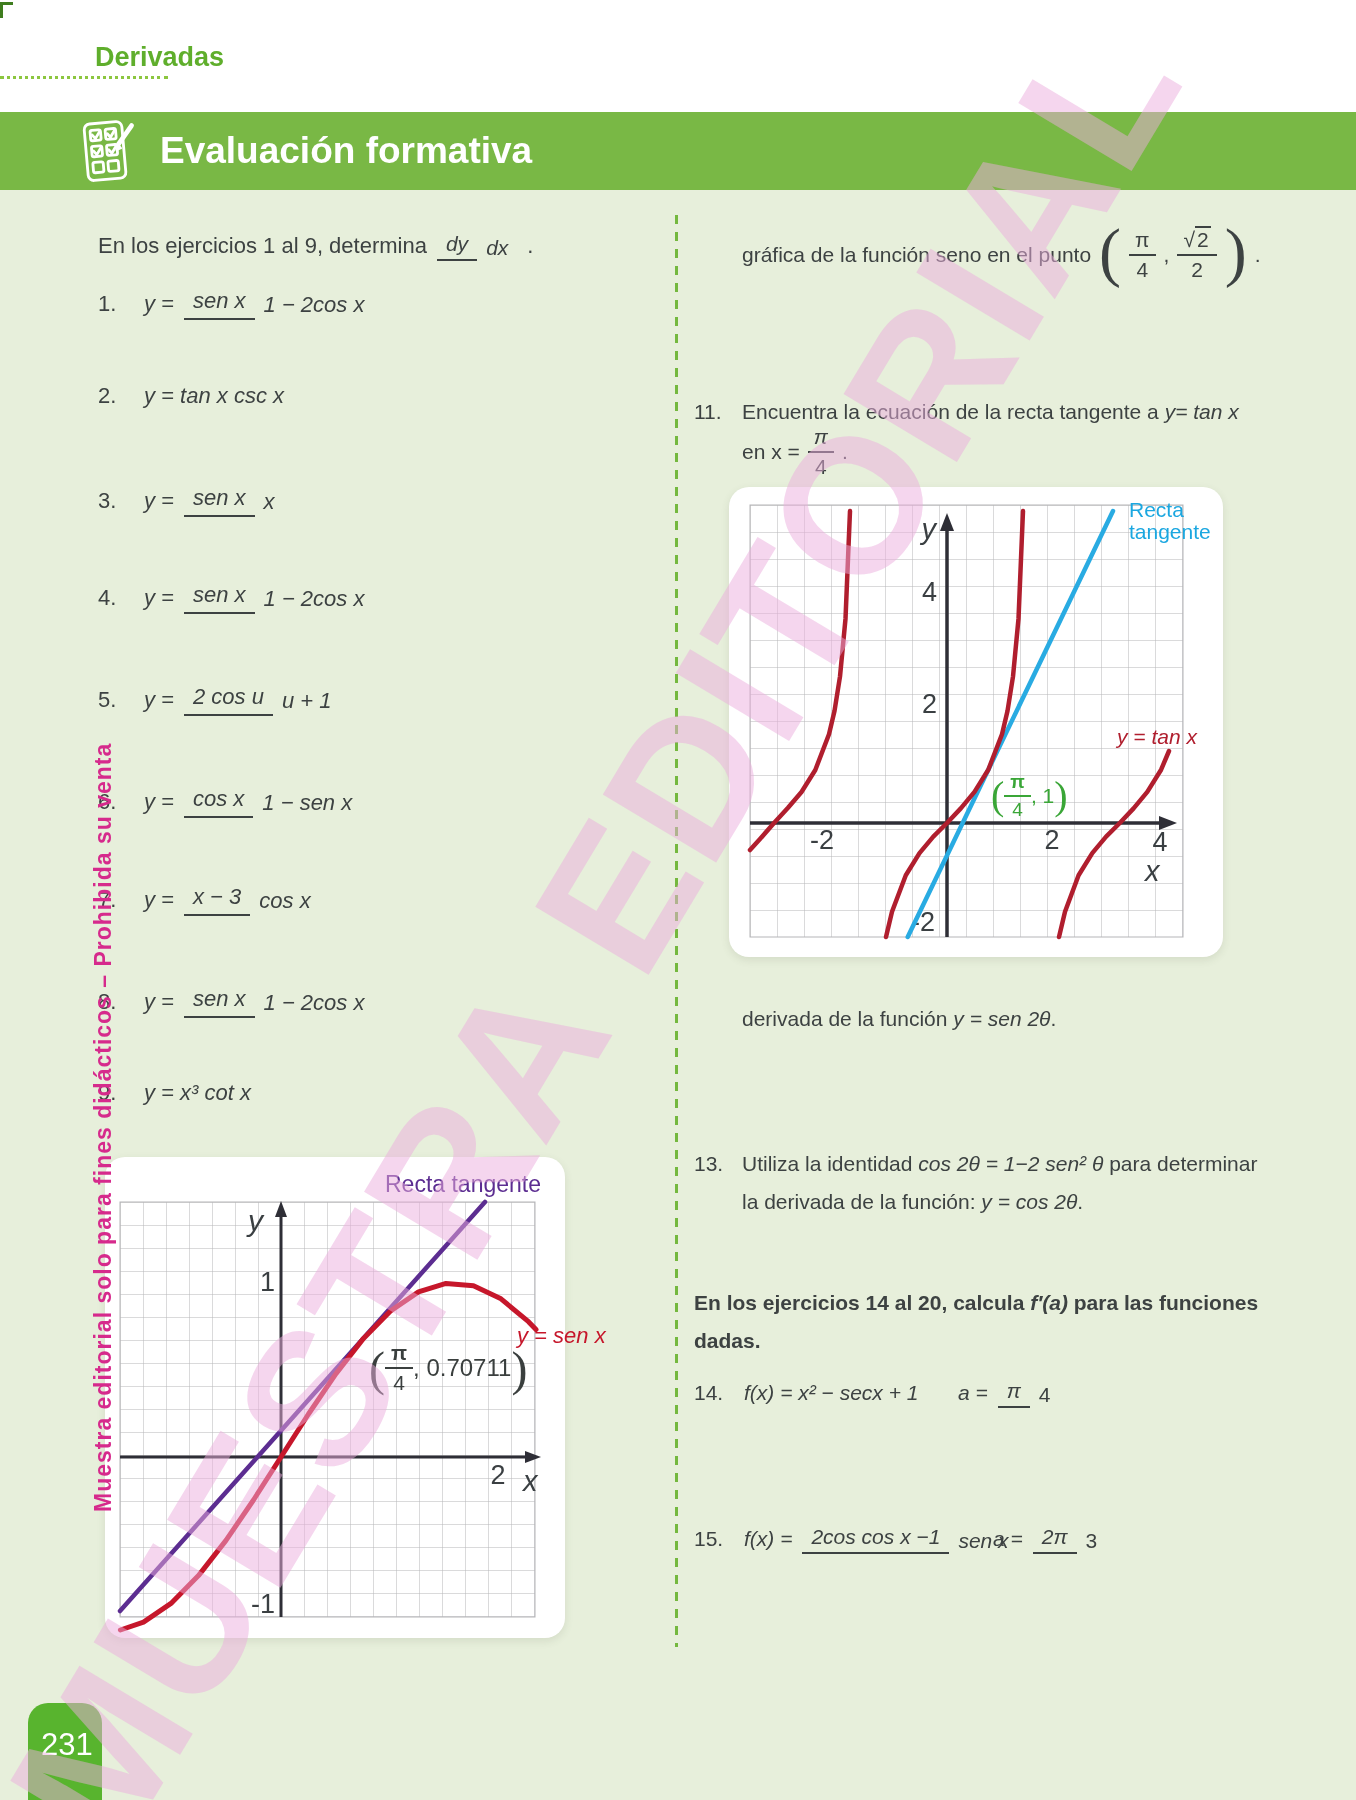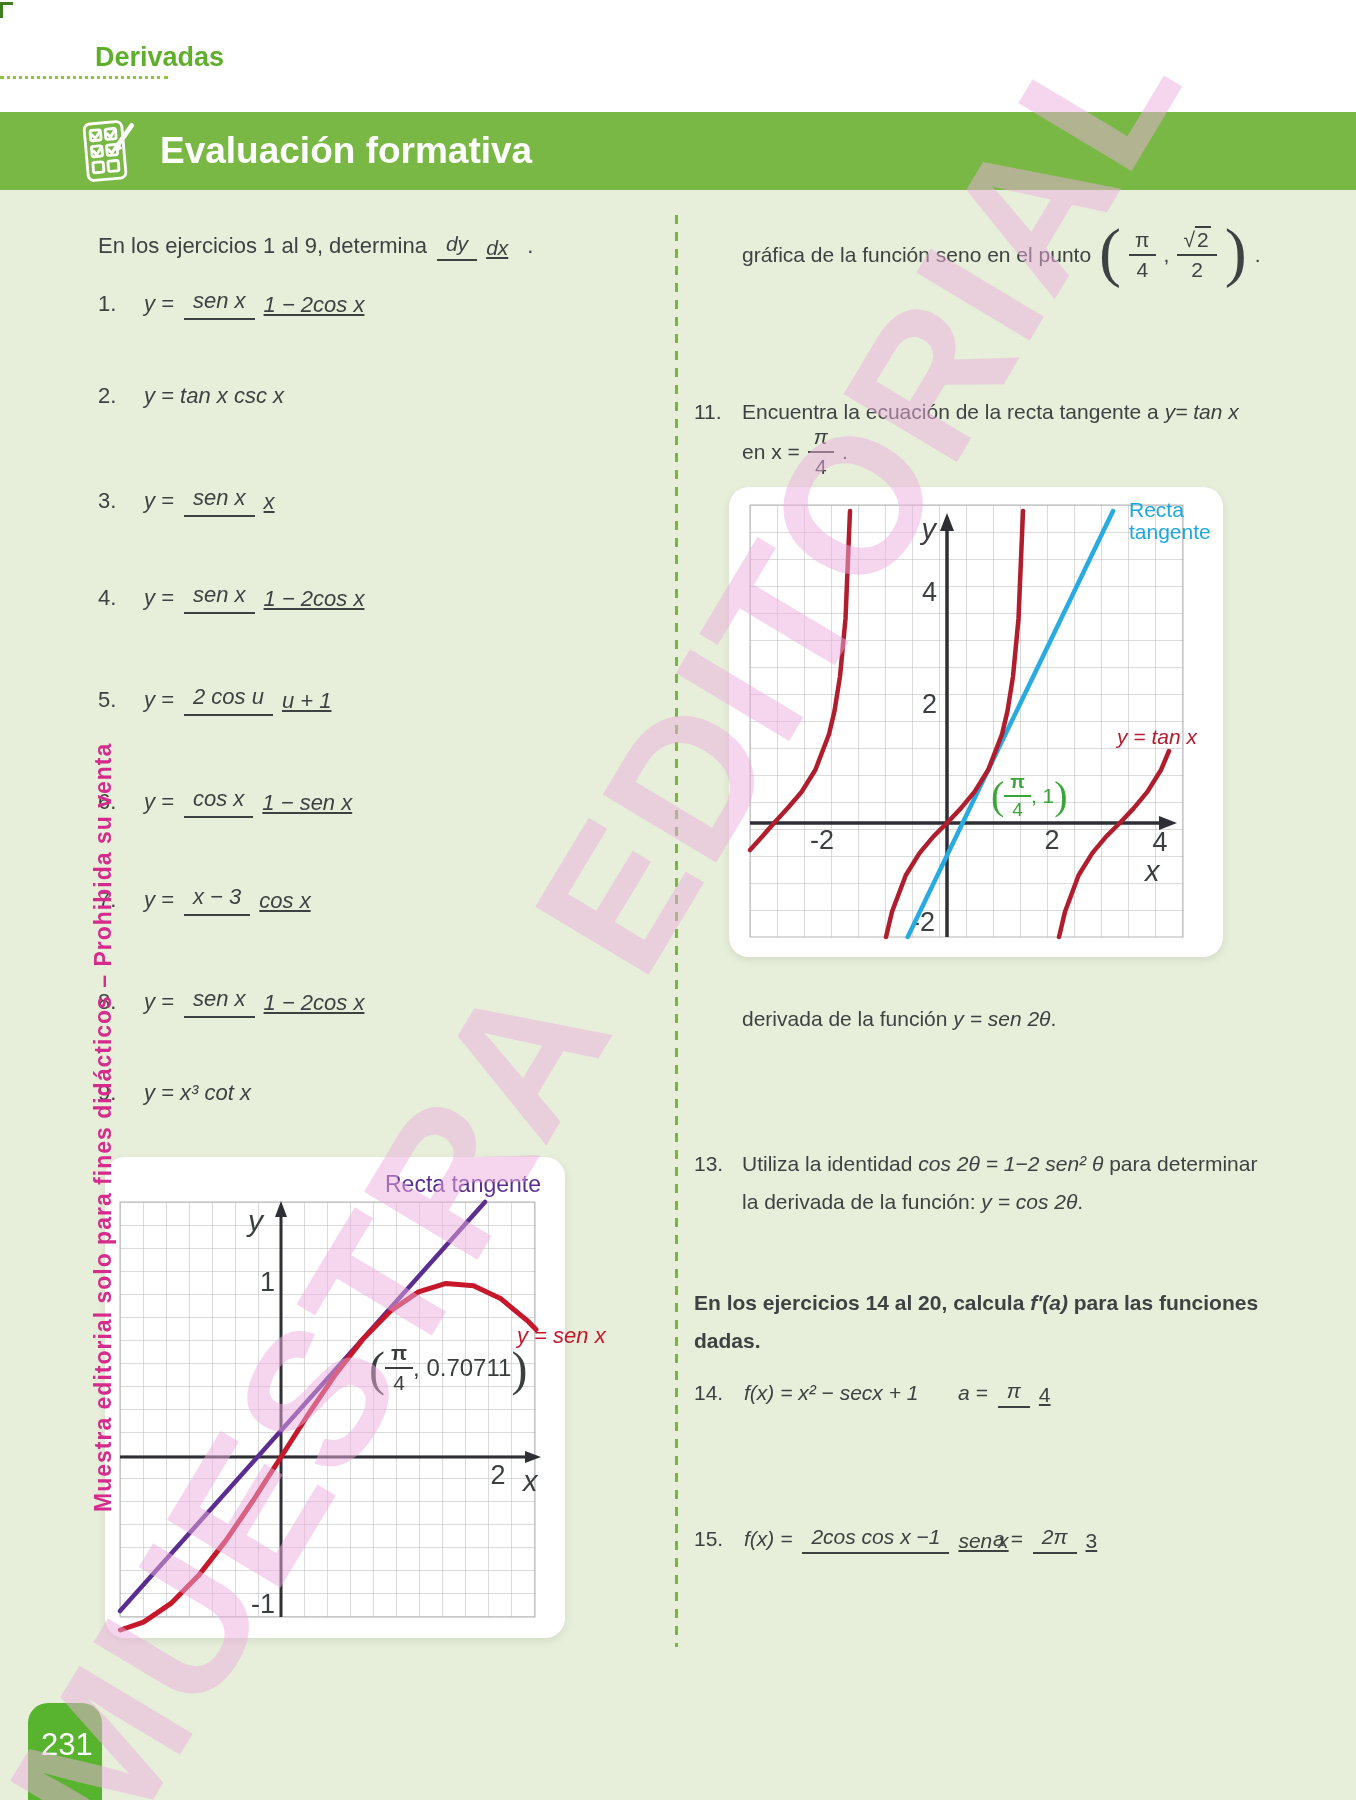--- a/index.html
+++ b/index.html
@@ -14,21 +14,21 @@
   .banner-title{position:absolute;left:160px;top:18px;font-size:37px;font-weight:bold;color:#ffffff;}
   .banner-icon{position:absolute;left:78px;top:6px;}
   
   .divider{position:absolute;left:675px;top:215px;width:3px;height:1432px;
            background:repeating-linear-gradient(to bottom,#74b83e 0 9px,transparent 9px 17px);}
   .row{position:absolute;display:flex;align-items:center;gap:10px;font-size:22px;}
   .num{width:36px;flex:0 0 36px;}
   .math{font-style:italic;}
   .frac{display:inline-flex;align-items:center;font-style:italic;line-height:1.2;text-align:center;}
   .frac .ft{padding:0 9px 3px;border-bottom:2px solid #3d4242;white-space:nowrap;}
-  .frac .fb{padding:3px 9px 0;white-space:nowrap;text-decoration:underline;}
+  .frac .fb{padding:3px 9px 0;white-space:nowrap;}
   .up{font-style:normal;}
   
   .rtxt{position:absolute;font-size:21px;line-height:38px;white-space:nowrap;}
   .rtxt .r1{display:flex;gap:8px;}
   .rtxt .rnum{width:40px;flex:0 0 40px;}
   .indent{margin-left:48px;}
   .mrow{display:flex;align-items:center;gap:8px;}
   .bigp{font-family:"Liberation Serif",serif;font-size:66px;font-weight:400;line-height:0.9;transform:translateY(-3px);}
   .ptfrac{display:inline-flex;flex-direction:column;align-items:center;line-height:1.15;font-size:21px;}
   .ptfrac .ft{padding:0 6px 2px;border-bottom:2px solid currentColor;white-space:nowrap;}

